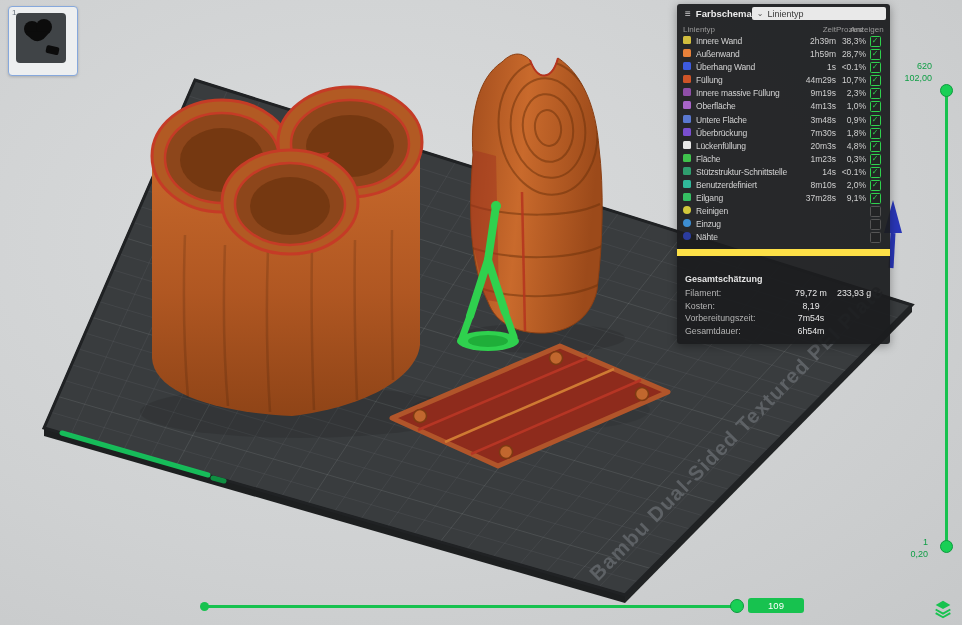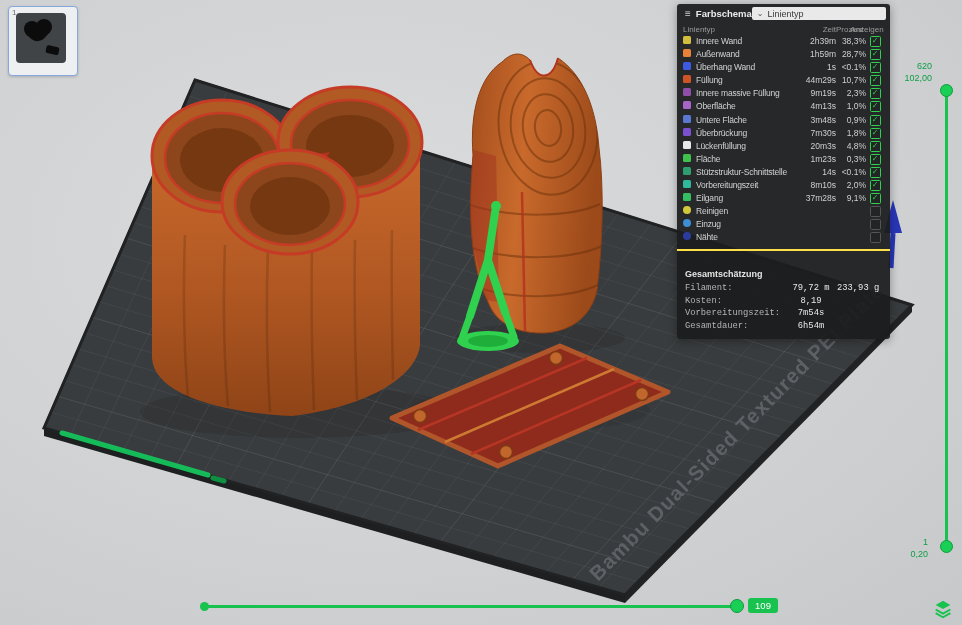--- a/index.html
+++ b/index.html
@@ -31,34 +31,34 @@
   .hdr-anz { display:inline-block; white-space:nowrap; transform:translateX(-8px);text-align:center; }
   .lg-row { display:flex; align-items:flex-start; height:13.1px; padding:0 6px; font-size:8.5px; }
   .sw { width:8px; height:8px; border-radius:1.5px; flex:none; }
   .lbl { flex:1; margin-left:5px; white-space:nowrap; overflow:hidden; color:#d2d2d2; letter-spacing:-0.2px; }
   .tm { width:34px; text-align:right; color:#cfcfcf; }
   .pc { width:30px; text-align:right; color:#cfcfcf; }
   .cbwrap { width:18px; display:flex; justify-content:center; }
   .cb { width:9px; height:9px; border:1px solid #555; border-radius:1.5px; background:#232425;
         color:#2fd14e; font-size:8px; line-height:8px; text-align:center; }
   .cb.checked { border-color:#2fd14e; }
-  .summary { border-top:2px solid #fde047; margin-top:3px; padding:16px 8px 0; }
+  .summary { border-top:7px solid #fde047; margin-top:3px; padding:16px 8px 0; }
   .sum-title { font-size:9px; font-weight:700; color:#e4e4e4; height:15px; display:flex; align-items:center; }
-  .sum-row { display:flex; height:12.8px; align-items:center; font-size:8.8px;font-family:Liberation Mono, monospace; }
+  .sum-row { display:flex; height:12.8px; align-items:center; font-size:8.8px; }
   .sum-label { width:100px; color:#b4b4b4; }
   .sum-v1 { width:52px; color:#e9e9e9;text-align:center; }
   .sum-v2 { color:#e9e9e9; }
 
   
   .hs-track { position:absolute; left:204px; top:605px; width:534px; height:3px; background:#17c24f; border-radius:2px; z-index:25; }
   .hs-start { position:absolute; left:200px; top:602px; width:9px; height:9px; border-radius:50%; background:#17c24f; z-index:26; }
   .hs-handle { position:absolute; left:730px; top:599px; width:14px; height:14px; border-radius:50%;
                background:#19cf55; border:1.5px solid #0d9a3e; box-sizing:border-box; z-index:27; }
   .hs-badge { position:absolute; left:748px; top:598px; min-width:22px; height:15px; background:#17c24f; color:#fff;
-              border-radius:3px; font-size:9.5px; line-height:15px; text-align:center; padding:0 4px; z-index:26; }
+              border-radius:3px; font-size:9.5px; line-height:15px; text-align:center; padding:0 17px; z-index:26; }
   .vs-track { position:absolute; left:945px; top:90px; width:3px; height:456px; background:#17c24f; z-index:25; }
   .vs-handle { position:absolute; left:940px; width:13px; height:13px; border-radius:50%;
                background:#19cf55; border:1.5px solid #0d9a3e; box-sizing:border-box; z-index:26; }
   .vs-handle.top { top:84px; }
   .vs-handle.bottom { top:540px; }
   .vs-labels { position:absolute; text-align:right; color:#0f9e45; font-size:9px; line-height:11.5px; z-index:26; }
   .vs-labels.top { right:30px; top:61px; }
   .vs-labels.bottom { right:34px; top:537px; }
   .layers-icon { position:absolute; right:8px; bottom:5px; width:22px; height:22px; z-index:26; }
 </style>
@@ -331,21 +331,21 @@
     <span class="sw" style="background: rgb(47, 158, 110);"></span>
     <span class="lbl">Stützstruktur-Schnittstelle</span>
     <span class="tm">14s</span>
     <span class="pc">&lt;0.1%</span>
     <span class="cbwrap">
             <span class="cb checked">✓</span>
           </span>
   </div>
         <div class="lg-row">
     <span class="sw" style="background: rgb(48, 184, 154);"></span>
-    <span class="lbl">Vorbereitungszeit</span>
+    <span class="lbl">Benutzerdefiniert</span>
     <span class="tm">8m10s</span>
     <span class="pc">2,0%</span>
     <span class="cbwrap">
             <span class="cb checked">✓</span>
           </span>
   </div>
         <div class="lg-row">
     <span class="sw" style="background: rgb(53, 190, 98);"></span>
     <span class="lbl">Eilgang</span>
     <span class="tm">37m28s</span>

